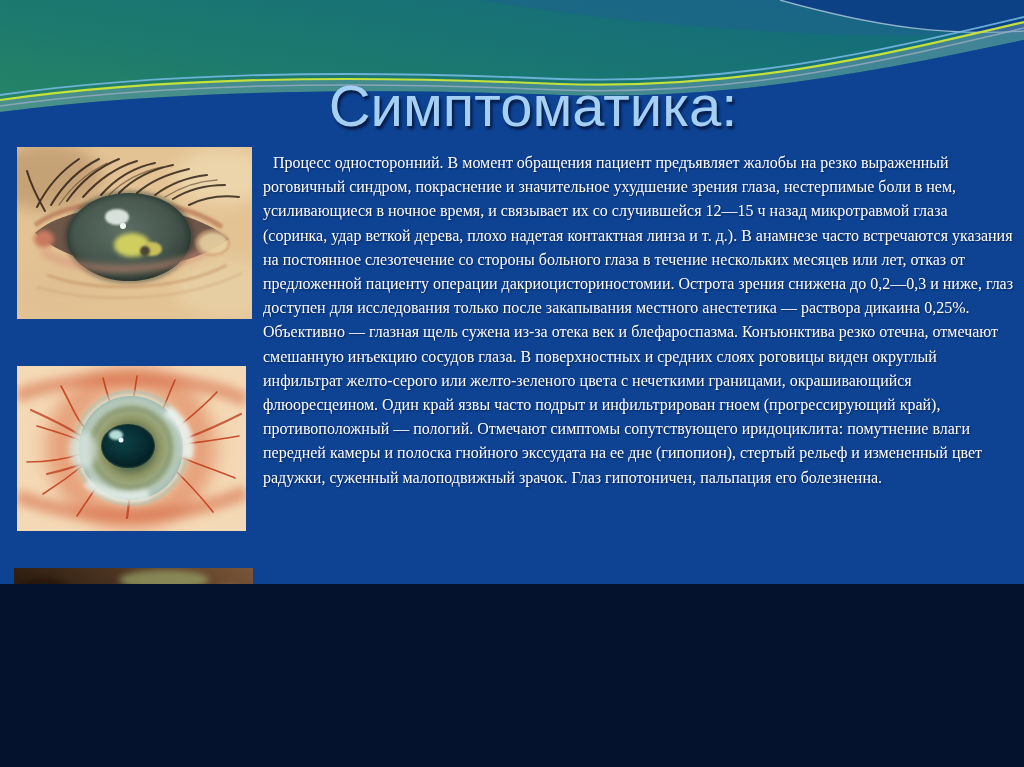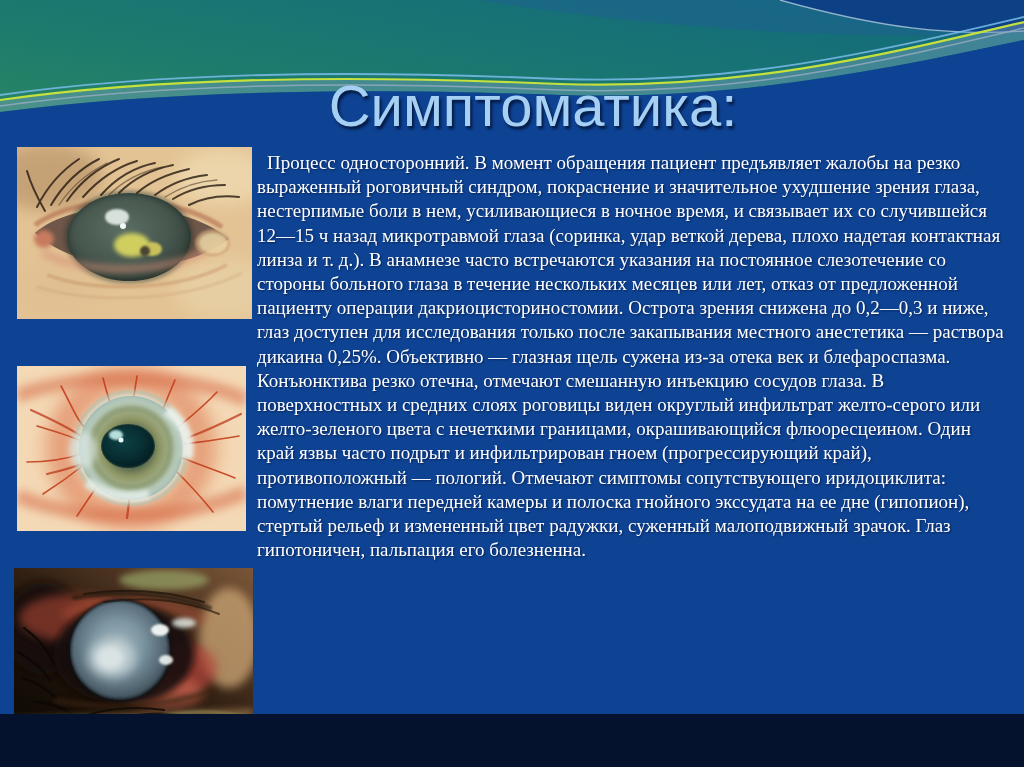--- a/index.html
+++ b/index.html
@@ -1,33 +1,33 @@
 <!DOCTYPE html>
 <html><head>
 <meta charset="utf-8">
 <style>
   html,body{margin:0;padding:0;background:#04122e;}
   .slide{
-    position:relative;width:1024px;height:714px;overflow:hidden;
+    position:relative;width:1024px;height:584px;overflow:hidden;
     background:#0E4394;
     font-family:"Liberation Sans", sans-serif;
   }
   .decor{position:absolute;top:0;left:0;display:block;}
   .title{
     position:absolute;top:74px;left:0;width:1024px;margin:0;
     text-align:center;transform:translateX(21px);
     font-family:"Liberation Sans", sans-serif;
     font-size:58px;line-height:64px;font-weight:400;
     color:#A5D0F4;
     text-shadow:2px 3px 3px rgba(4,18,52,0.85);
   }
   .body-text{
-    position:absolute;left:257px;top:151px;width:752px;
+    position:absolute;left:263px;top:151px;width:752px;
     font-family:"Liberation Serif", serif;
-    font-size:19px;line-height:24.2px;
+    font-size:16px;line-height:24.2px;
     color:#FFFFFF;text-indent:10px;
     text-shadow:1px 1px 2px rgba(2,10,40,0.6);
   }
   .photo{position:absolute;margin:0;padding:0;}
   .photo svg{display:block;width:100%;height:100%;}
   .p1{left:17px;top:147px;width:235px;height:172px;}
   .p2{left:17px;top:366px;width:229px;height:165px;}
   .p3{left:14px;top:568px;width:239px;height:163px;}
 </style>
 </head>

